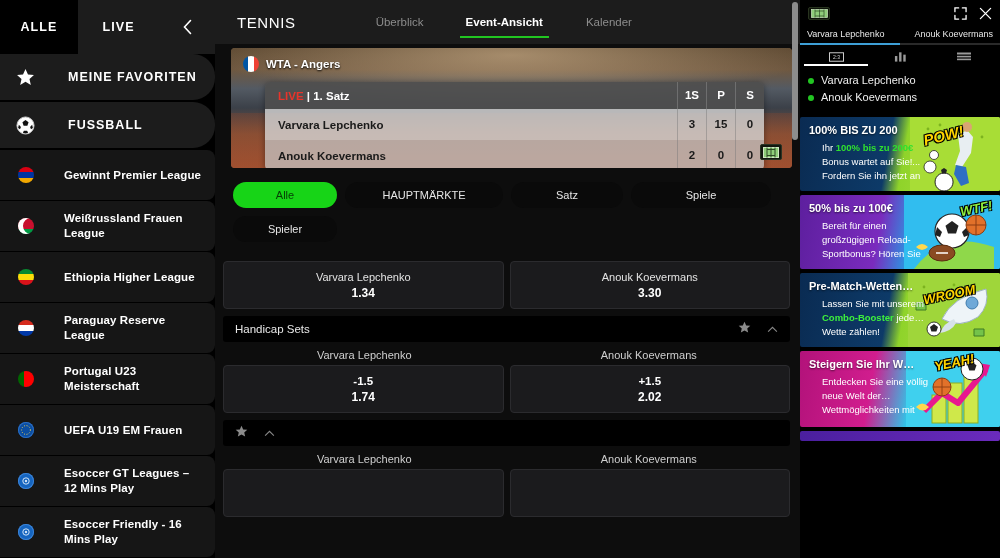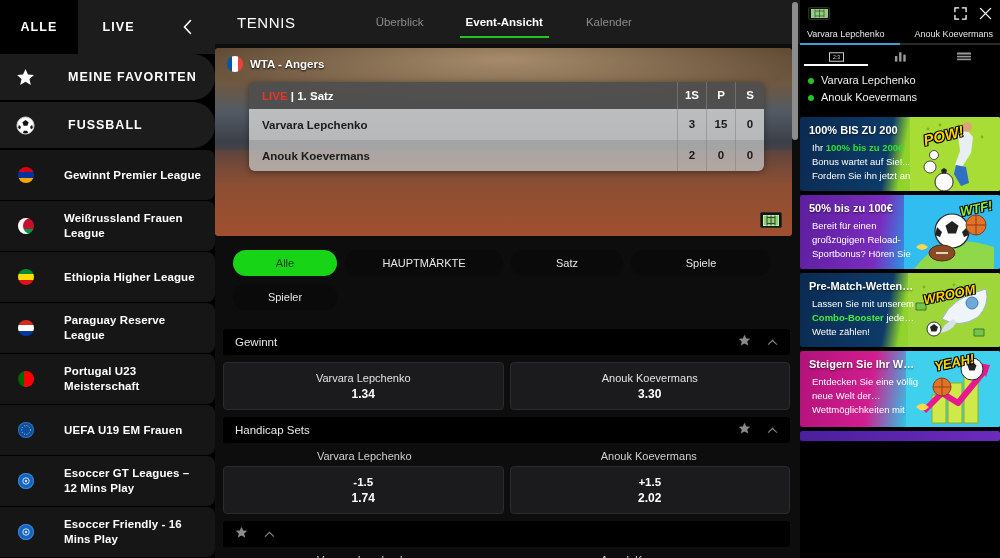--- a/index.html
+++ b/index.html
@@ -34,21 +34,21 @@
   
   .main { flex:1; background:#0d0d0d; height:558px; position:relative; overflow:hidden; }
   .topbar { height:44px; background:#1c1c1c; display:flex; align-items:center; padding-left:22px; gap:0; }
   .topbar .sport { font-size:15px; font-weight:normal; letter-spacing:0.6px; color:#fff; margin-right:52px; }
   .nav-tab { position:relative; height:44px; display:flex; align-items:center; justify-content:center;
      font-size:11.5px; color:#8c8c8c; padding:0 14px; min-width:104px; }
   .nav-tab.active { color:#fff; font-weight:bold; }
   .nav-tab.active::after { content:""; position:absolute; bottom:6px; left:8px; right:8px; height:2.5px; background:#21c521; }
 
   
-  .score-wrap { position:relative; height:188px; margin:4px 8px 0 0; border-radius:4px; overflow:hidden;
+  .score-wrap { position:relative; height:120px; margin:4px 8px 0 16px; border-radius:4px; overflow:hidden;
     background: linear-gradient(180deg,#6b5137 0%, #7a5f41 22%, #4a4e55 40%, #2e3138 58%, #6d4635 78%, #8a5035 100%);}
   .court-bg { position:absolute; inset:0;
     background:
       radial-gradient(ellipse 420px 70px at 50% 6%, rgba(220,190,150,.55), rgba(0,0,0,0) 70%),
       linear-gradient(180deg,#5e4a33 0%,#6f5840 18%,#535a63 34%,#3b4048 50%,#7d5038 72%,#944f33 100%);
   }
   .court-bg::after{content:"";position:absolute;left:0;right:0;bottom:0;height:46%;
     background:linear-gradient(180deg,rgba(150,70,40,.25),rgba(170,80,45,.55));}
   .evt-league { position:absolute; top:8px; left:12px; display:flex; align-items:center; gap:7px; z-index:3; }
   .evt-league .txt { font-size:11.5px; font-weight:bold; color:#fff; text-shadow:0 1px 2px #000; }
@@ -126,21 +126,21 @@
   .trk-tab { flex:1; display:flex; align-items:center; justify-content:center; color:#9a9a9a; }
   .trk-tabline { position:absolute; bottom:0; left:0; width:33.33%; height:2px; background:#fff; }
   .trk-legend { padding:6px 8px 7px 8px; }
   .trk-leg-row { display:flex; align-items:center; gap:7px; font-size:11px; color:#eee; line-height:17px; }
   .dot { width:6px; height:6px; border-radius:50%; background:#22c522; flex:0 0 6px; }
 
   
   .promo { height:74px; margin-top:4px; position:relative; overflow:hidden; border-radius:2px; }
   .promo .ptitle { position:absolute; top:7px; left:9px; font-size:11px; font-weight:bold; color:#fff; z-index:3;
     text-shadow:0 1px 2px rgba(0,0,0,.6); white-space:nowrap; }
-  .promo .ptxt { position:absolute; top:24px; left:12px; right:34px; font-size:9.5px; line-height:14px; color:#fff; z-index:3; }
+  .promo .ptxt { position:absolute; top:24px; left:22px; right:34px; font-size:9.5px; line-height:14px; color:#fff; z-index:3; }
   .promo .hl { color:#2fe02f; font-weight:bold; }
   .promo .hl2 { color:#3df03d; font-weight:bold; }
   .promo .burst { position:absolute; z-index:4; font-weight:bold; font-style:italic; color:#ffd400;
     text-shadow:1px 1px 0 #000, -1px 1px 0 #000, 1px -1px 0 #000, -1px -1px 0 #000; }
   .p1bg { background:linear-gradient(100deg,#0a2b52 0%, #0d3a68 44%, #8fd32a 52%, #b9e84a 100%); }
   .p2bg { background:linear-gradient(100deg,#5d1f9e 0%, #7a2bbd 40%, #1fa7e8 58%, #35c2f2 100%); }
   .p3bg { background:linear-gradient(100deg,#0a2b52 0%, #0d3a68 44%, #8fd32a 52%, #c0ea52 100%); }
   .p4bg { background:linear-gradient(100deg,#b2127a 0%, #d11d8e 36%, #2fc6e8 56%, #57d8f2 100%); }
   .p5bg { background:linear-gradient(100deg,#4a1f9e 0%, #6b2bbd 100%); }
 </style>
@@ -332,33 +332,20 @@
       <div class="chip w4">
           <span>Spiele</span>
         </div>
       <div class="chip w1">
           <span>Spieler</span>
         </div>
     </div>
 
     <div class="markets">
 
-      <div class="mkt-head">
-        <div class="mkt-title">Gewinnt</div>
-        <span class="mkt-star">
-          <svg width="13" height="13" viewBox="0 0 20 20">
-              <path d="M10 1l2.6 5.8 6.3.6-4.7 4.2 1.4 6.2L10 14.6 4.4 17.8l1.4-6.2L1.1 7.4l6.3-.6z" fill="#8b8b8b"></path>
-            </svg>
-        </span>
-        <span class="mkt-chev">
-          <svg width="11" height="7" viewBox="0 0 12 8">
-              <path d="M1 6.5 L6 1.5 L11 6.5" stroke="#8a8a8a" stroke-width="1.2" fill="none"></path>
-            </svg>
-        </span>
-      </div>
       <div class="odds-row" style="margin-top:7px;">
         <div class="odds-btn tall">
           <span class="odds-name">Varvara Lepchenko</span>
           <span class="odds-val">1.34</span>
         </div>
         <div class="odds-btn tall">
           <span class="odds-name">Anouk Koevermans</span>
           <span class="odds-val">3.30</span>
         </div>
       </div>

